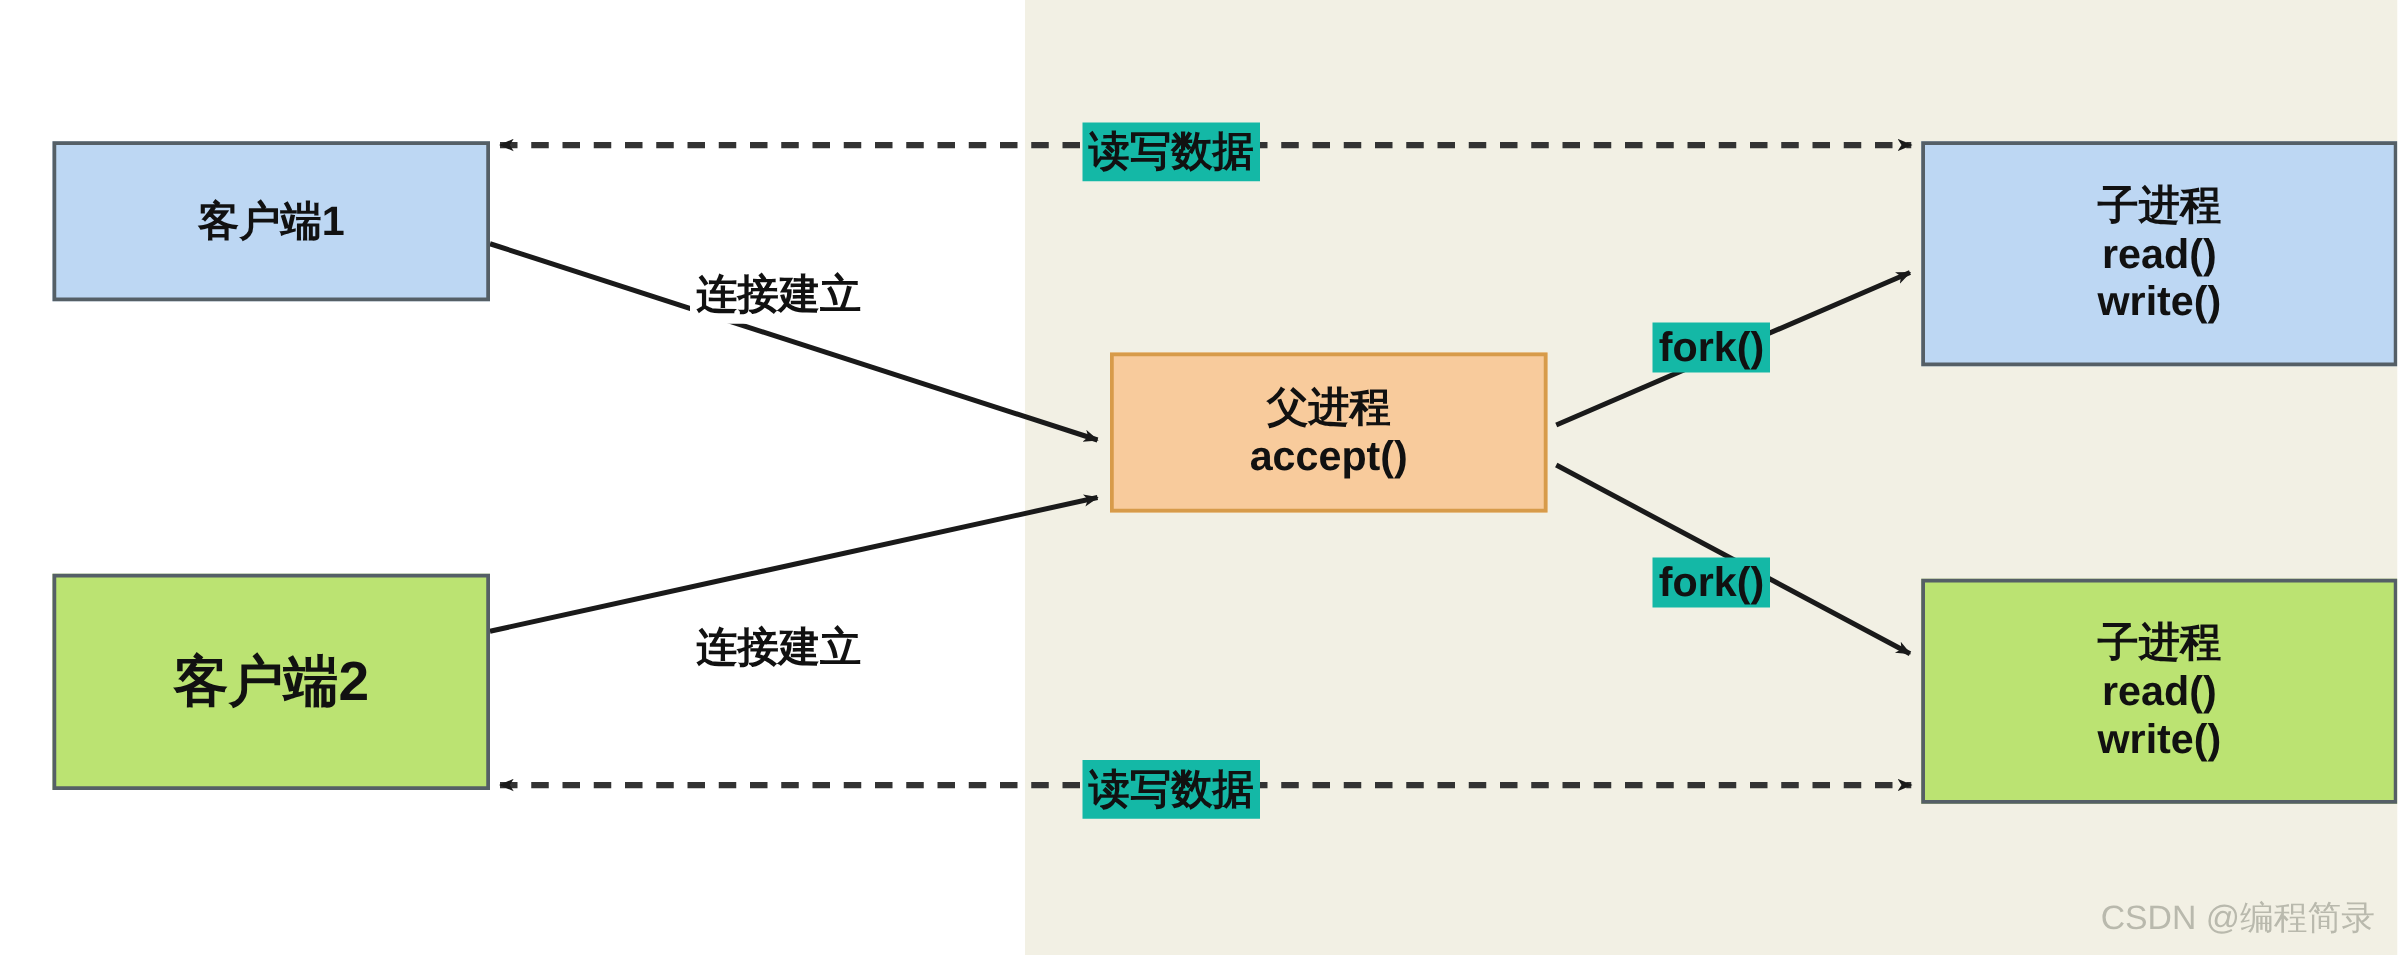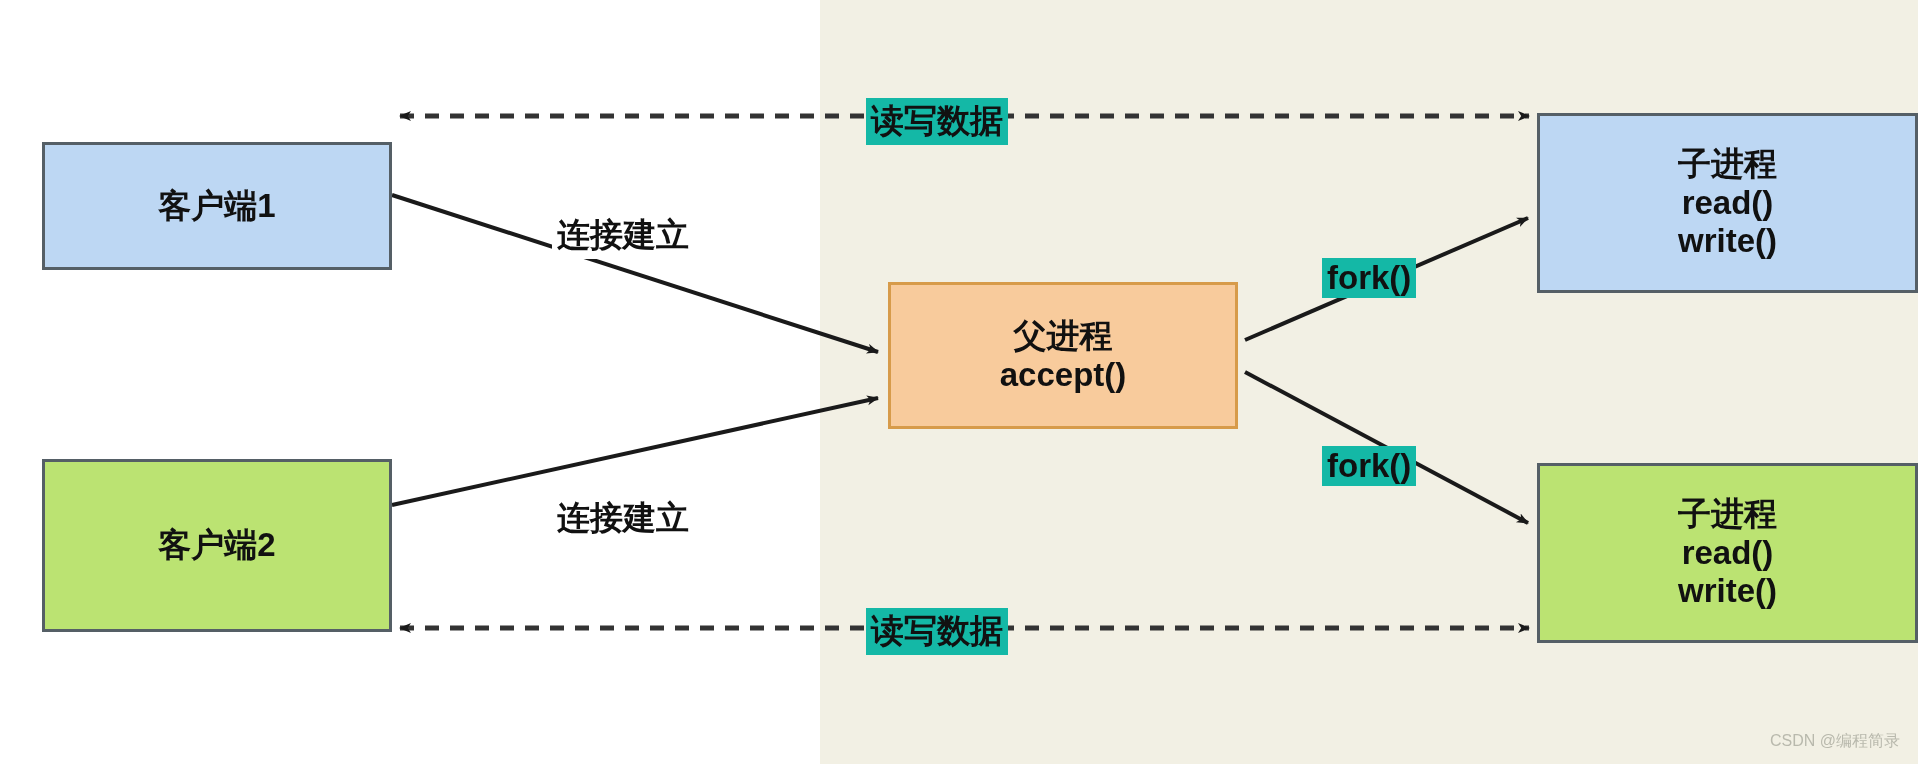--- a/index.html
+++ b/index.html
@@ -44,29 +44,28 @@
     justify-content: center;
     color: #111111;
     font-weight: 700;
     line-height: 1.18;
   }
   .node .line { display: block; white-space: nowrap; }
   #client1 {
     left: 42px; top: 113px; width: 350px; height: 128px;
     background: #bdd7f3;
     font-size: 33px;
-    margin-top: 29px;
   }
   #client2 {
     left: 42px; top: 459px; width: 350px; height: 173px;
     background: #bbe372;
-    font-size: 33px;
+    font-size: 44px;
   }
   #parent-process {
-    left: 888px; top: 282px; width: 350px; height: 147px;
+    left: 888px; top: 282px; width: 350px; height: 128px;
     background: #f8cb9c;
     border-color: #d79b4a;
     font-size: 33px;
   }
   #child1 {
     left: 1537px; top: 113px; width: 381px; height: 180px;
     background: #bdd7f3;
     font-size: 33px;
   }
   #child2 {
@@ -93,21 +92,21 @@
   #label-rw-top   { left: 866px; top: 98px; }
   #label-rw-bot   { left: 866px; top: 608px; }
   #label-conn1    { left: 552px; top: 212px; background: #ffffff; }
   #label-conn2    { left: 552px; top: 495px; background: #ffffff; }
   #label-fork1    { left: 1322px; top: 258px; }
   #label-fork2    { left: 1322px; top: 446px; }
   #watermark {
     position: absolute;
     right: 18px;
     bottom: 12px;
-    font-size: 16px;
+    font-size: 27px;
     color: #b9b9ad;
     white-space: nowrap;
     margin-left: 46px;
   }
 </style>
 </head>
 <body>
 
 <div id="canvas">
 

